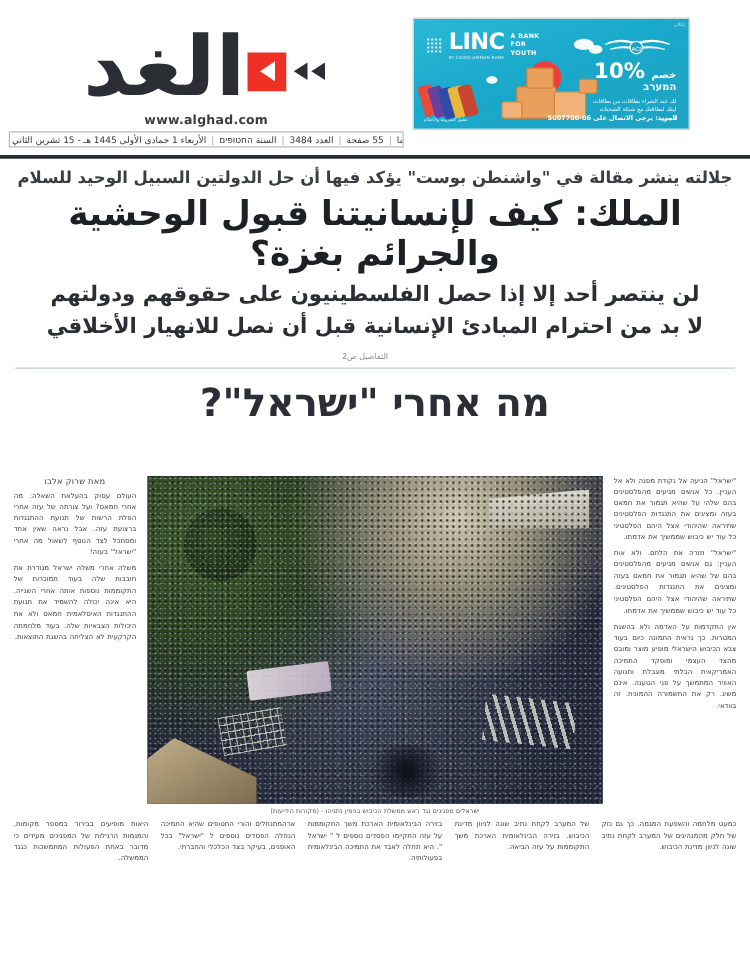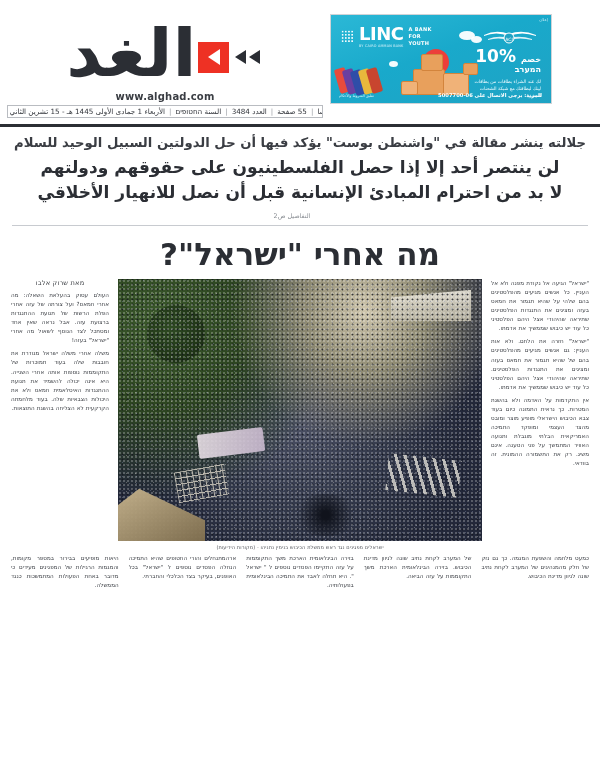--- a/index.html
+++ b/index.html
@@ -143,20 +143,21 @@
   .heb-title-row{
     direction:rtl;text-align:center;padding:6px 0 8px 0;
   }
   .heb-title{
     font-size:31px;font-weight:700;color:#2b2e34;line-height:1.1;
     letter-spacing:0px;direction:rtl;unicode-bidi:bidi-override;
   }
   .heb-grid{
     display:flex;flex-direction:row;gap:0;padding:0 6px;box-sizing:border-box;
     align-items:flex-start;
+    margin-top:33px;
   }
   .heb-col{
     width:108px;flex:none;padding:0 5px;box-sizing:border-box;
     direction:rtl;text-align:justify;
   }
   .heb-byline{
     font-size:6.6px;color:#3f4247;text-align:center;margin-bottom:4px;
     direction:rtl;letter-spacing:.2px;
   }
   .heb-par{
@@ -323,20 +324,21 @@
 
       <div class="ad-phone">للمزيد: يرجى الاتصال على 06-5007700</div>
       <div class="ad-fine">تطبق الشروط والأحكام</div>
     </div>
   </div>
 
   <div class="rule"></div>
 
   <div class="headblock">
     <div class="kicker">جلالته ينشر مقالة في "واشنطن بوست" يؤكد فيها أن حل الدولتين السبيل الوحيد للسلام</div>
+    <div class="mainhead">الملك: كيف لإنسانيتنا قبول الوحشية والجرائم بغزة؟</div>
     <div class="subhead">لن ينتصر أحد إلا إذا حصل الفلسطينيون على حقوقهم ودولتهم</div>
     <div class="subhead">لا بد من احترام المبادئ الإنسانية قبل أن نصل للانهيار الأخلاقي</div>
   </div>
   <div class="detail-note">التفاصيل ص2</div>
 
   <div style="padding:5px 12px 0 12px;">
     <div class="rule-thin"></div>
   </div>
 
   <div class="heb-section">

